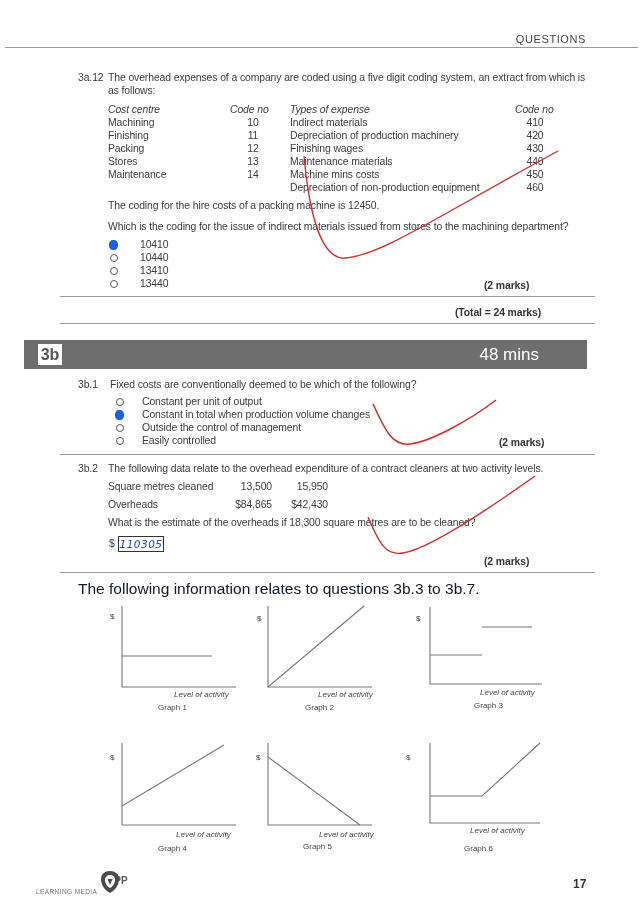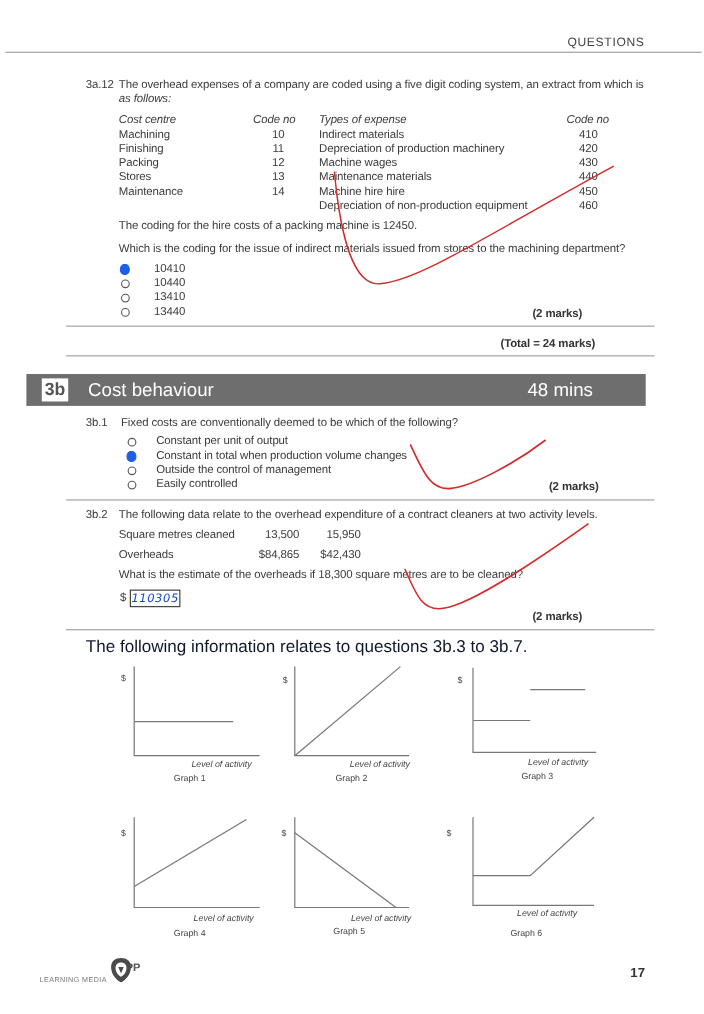--- a/index.html
+++ b/index.html
@@ -33,21 +33,21 @@
   .pagenum { position:absolute; left:573px; top:877px; font-size:12px; font-weight:bold; color:#333; }
 </style>
 </head>
 <body>
 
 <div class="abs hdr-label">QUESTIONS</div>
 <div class="hr" style="left:5px; top:47px; width:633px;"></div>
 
 <div class="t" style="left:78px; top:71px;">3a.12</div>
 <div class="t" style="left:108px; top:71px;">The overhead expenses of a company are coded using a five digit coding system, an extract from which is</div>
-<div class="t" style="left:108px; top:84px;font-style:italic;">as follows:</div>
+<div class="t" style="left:108px; top:84px;">as follows:</div>
 
 <div class="t ital" style="left:108px; top:103px;">Cost centre</div>
 <div class="t ital" style="left:230px; top:103px;">Code no</div>
 <div class="t ital" style="left:290px; top:103px;">Types of expense</div>
 <div class="t ital" style="left:515px; top:103px;">Code no</div>
 
 <div>
   <div class="t" style="left:108px; top:116px;">Machining</div>
   <div class="t num" style="left:238px; top:116px; width:30px;">10</div>
   <div class="t" style="left:108px; top:129px;">Finishing</div>
@@ -58,25 +58,25 @@
   <div class="t num" style="left:238px; top:155px; width:30px;">13</div>
   <div class="t" style="left:108px; top:168px;">Maintenance</div>
   <div class="t num" style="left:238px; top:168px; width:30px;">14</div>
 </div>
 
 <div>
   <div class="t" style="left:290px; top:116px;">Indirect materials</div>
   <div class="t num" style="left:520px; top:116px; width:30px;">410</div>
   <div class="t" style="left:290px; top:129px;">Depreciation of production machinery</div>
   <div class="t num" style="left:520px; top:129px; width:30px;">420</div>
-  <div class="t" style="left:290px; top:142px;">Machine wages</div>
+  <div class="t" style="left:290px; top:142px;">Finishing wages</div>
   <div class="t num" style="left:520px; top:142px; width:30px;">430</div>
   <div class="t" style="left:290px; top:155px;">Maintenance materials</div>
   <div class="t num" style="left:520px; top:155px; width:30px;">440</div>
-  <div class="t" style="left:290px; top:168px;">Machine hire hire</div>
+  <div class="t" style="left:290px; top:168px;">Machine mins costs</div>
   <div class="t num" style="left:520px; top:168px; width:30px;">450</div>
   <div class="t" style="left:290px; top:181px;">Depreciation of non-production equipment</div>
   <div class="t num" style="left:520px; top:181px; width:30px;">460</div>
 </div>
 
 <div class="t" style="left:108px; top:199px;">The coding for the hire costs of a packing machine is 12450.</div>
 <div class="t" style="left:108px; top:220px;">Which is the coding for the issue of indirect materials issued from stores to the machining department?</div>
 
 <div>
   <div class="radio sel" style="left:109px; top:240px;"></div>
@@ -88,21 +88,20 @@
   <div class="radio" style="left:110px; top:280px;"></div>
   <div class="t" style="left:140px; top:277px;">13440</div>
 </div>
 <div class="t bold" style="left:484px; top:279px;">(2 marks)</div>
 <div class="hr" style="left:60px; top:296px; width:535px;"></div>
 <div class="t bold" style="left:455px; top:306px;">(Total = 24 marks)</div>
 <div class="hr" style="left:60px; top:323px; width:535px;"></div>
 
 <div class="band">
   <div class="code">3b</div>
-  <div class="title">Cost behaviour</div>
   <div class="mins">48 mins</div>
 </div>
 
 <div class="t" style="left:78px; top:378px;">3b.1</div>
 <div class="t" style="left:110px; top:378px;">Fixed costs are conventionally deemed to be which of the following?</div>
 <div>
   <div class="radio" style="left:116px; top:398px;"></div>
   <div class="t" style="left:142px; top:395px;">Constant per unit of output</div>
   <div class="radio sel" style="left:115px; top:410px;"></div>
   <div class="t" style="left:142px; top:408px;">Constant in total when production volume changes</div>

